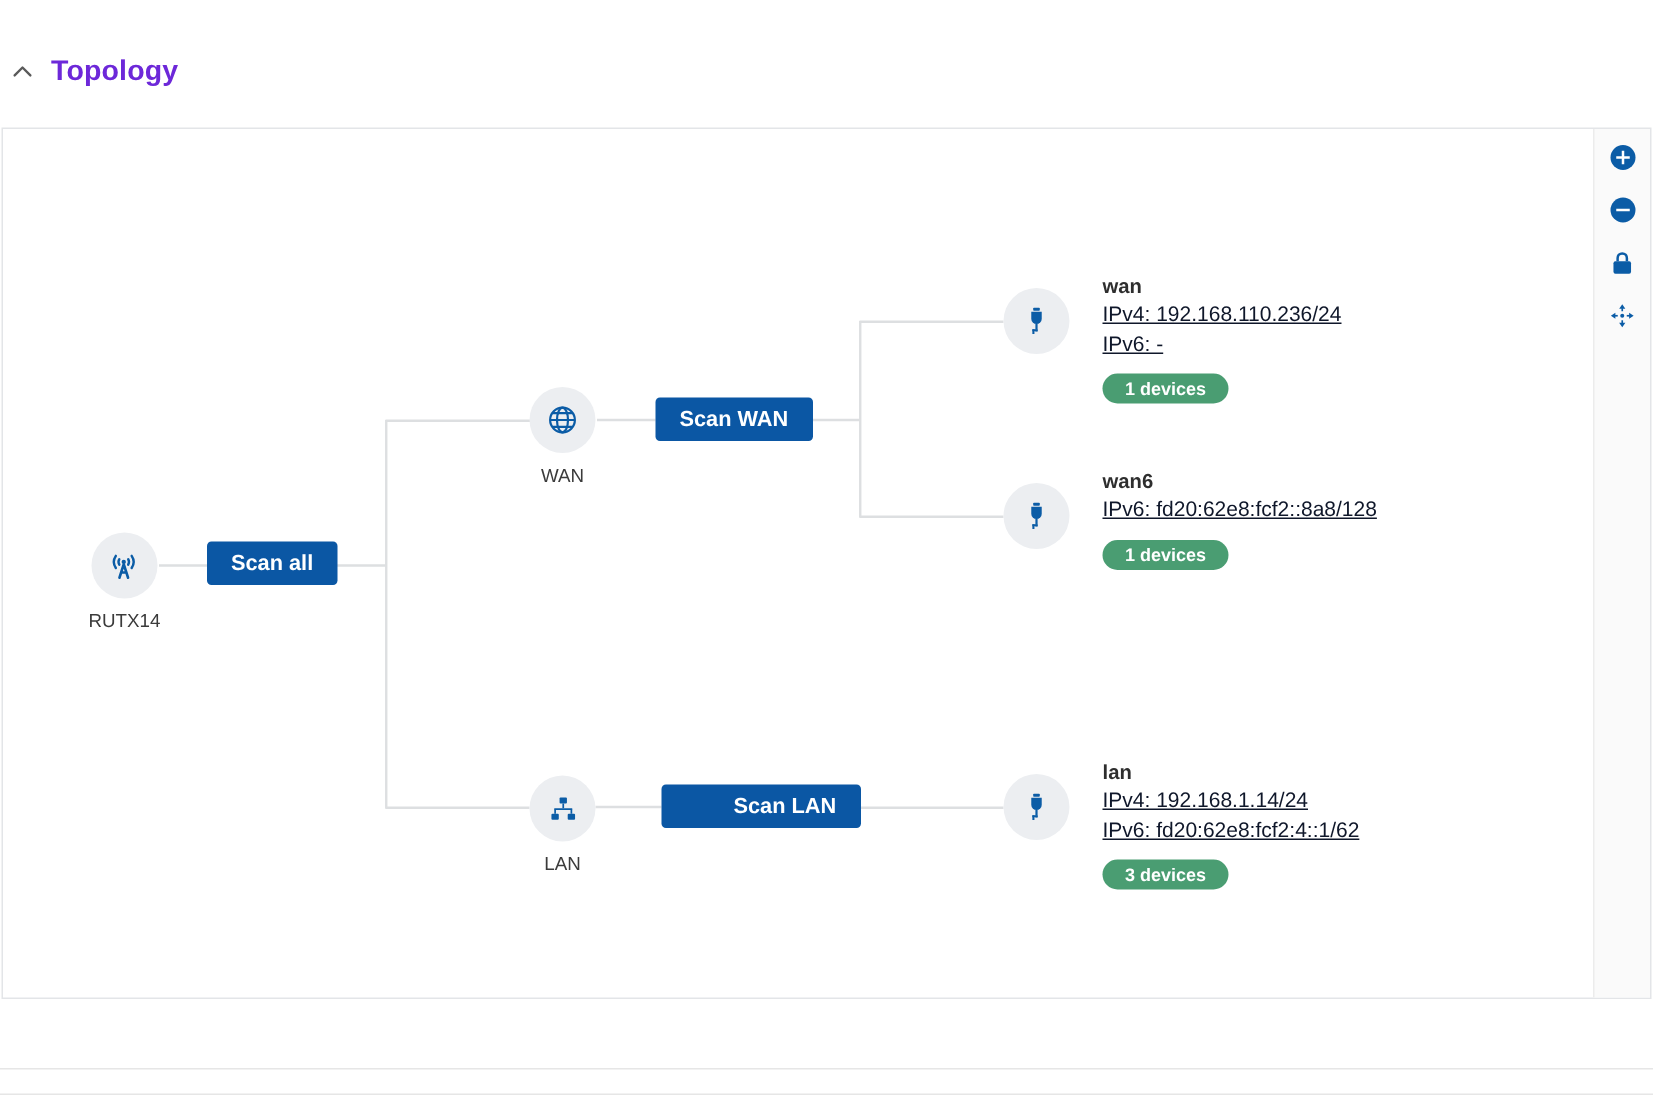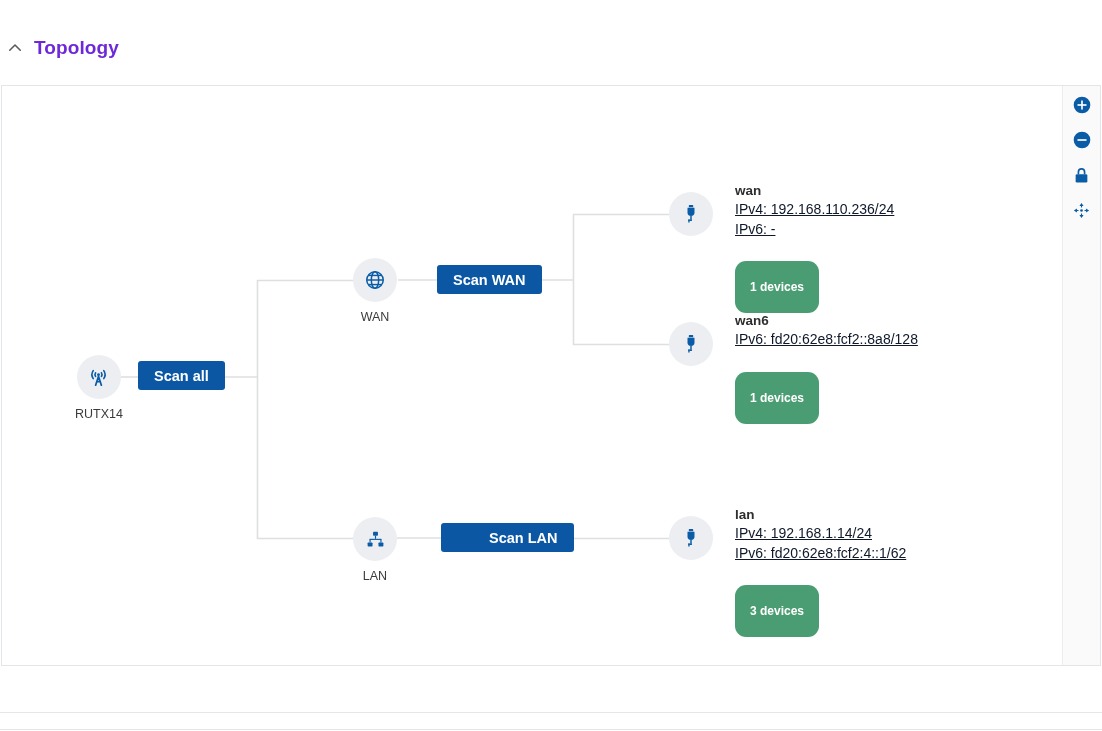--- a/index.html
+++ b/index.html
@@ -174,27 +174,27 @@
   }
   .iface-line {
     font-size: 14px;
     color: #0f172a;
     line-height: 19.5px;
     white-space: nowrap;
     text-decoration: underline;
   }
   .badge {
     display: inline-block;
-    margin-top: 22px;
+    margin-top: 10px;
     background: #4a9d72;
     color: #ffffff;
     font-size: 12px;
     font-weight: bold;
     border-radius: 11px;
-    padding: 19px 15px;
+    padding: 3px 15px;
     white-space: nowrap;
   }
 
   
   .divider {
     position: absolute;
     left: 0;
     width: 1102px;
     height: 1px;
     background: #e6e6e6;
@@ -235,21 +235,21 @@
         <line x1="571.5" y1="128" x2="571.5" y2="259"></line>
         <line x1="571" y1="128.5" x2="667" y2="128.5"></line>
         <line x1="571" y1="258.5" x2="667" y2="258.5"></line>
 
         <line x1="395" y1="452" x2="439" y2="452"></line>
 
         <line x1="530" y1="452.5" x2="667" y2="452.5"></line>
       </g>
     </svg>
 
-    <div class="node" style="left:57px; top:269px;margin-left:16px;">
+    <div class="node" style="left:57px; top:269px;">
       <div class="node-circle">
         <svg viewBox="0 0 24 24" width="23" height="23" fill="none" stroke="currentColor" stroke-width="1.7" stroke-linecap="round">
           <path d="M6.5 4.8a7.5 7.5 0 0 0 0 8.4"></path>
           <path d="M17.5 4.8a7.5 7.5 0 0 1 0 8.4"></path>
           <path d="M8.9 7.1a3.8 3.8 0 0 0 0 3.8"></path>
           <path d="M15.1 7.1a3.8 3.8 0 0 1 0 3.8"></path>
           <circle cx="12" cy="9" r="1.5" fill="currentColor" stroke="none"></circle>
           <path d="M12 10.6 L9 20 M12 10.6 L15 20 M10.2 16.4 h3.6" stroke-width="1.8" fill="none"></path>
         </svg>
       </div>

